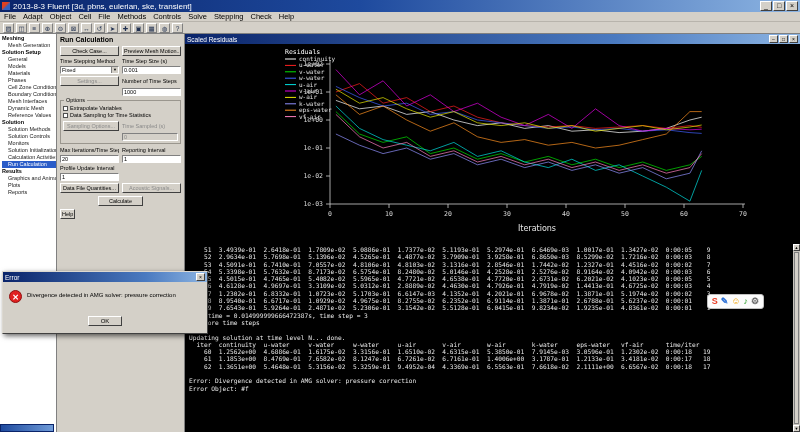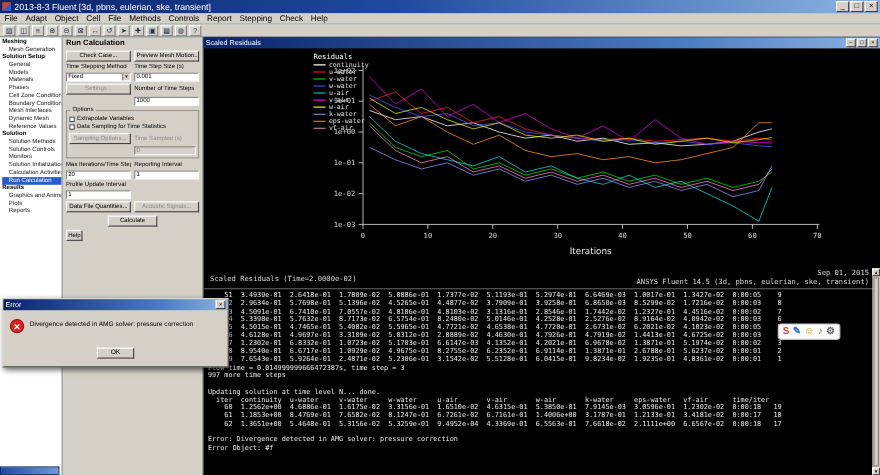--- a/index.html
+++ b/index.html
@@ -79,21 +79,21 @@
   </div>
 
   <div class="menubar">
       <span class="menu-item">File</span>
       <span class="menu-item">Adapt</span>
       <span class="menu-item">Object</span>
       <span class="menu-item">Cell</span>
       <span class="menu-item">File</span>
       <span class="menu-item">Methods</span>
       <span class="menu-item">Controls</span>
-      <span class="menu-item">Report</span>
+      <span class="menu-item">Solve</span>
       <span class="menu-item">Stepping</span>
       <span class="menu-item">Check</span>
       <span class="menu-item">Help</span>
     </div>
   <div class="toolbar">
       <span class="tool-icon">▨</span>
       <span class="tool-icon">◫</span>
       <span class="tool-icon">≡</span>
       <span class="tool-icon">⊕</span>
       <span class="tool-icon">⊖</span>
@@ -274,27 +274,20 @@
             <polyline points="150.9,90.0 174.5,101.2 198.1,109.6 221.7,104.0 245.3,115.2 268.9,109.6 292.5,120.8 316.1,115.2 339.7,123.6 363.3,118.0 386.9,126.4 410.5,120.8 434.1,129.2 457.7,123.6 481.3,134.8 504.9,129.2 516.7,106.8" fill="none" stroke="#9090ff" stroke-width="0.7"></polyline>
             <line x1="100" y1="66.2" x2="111" y2="66.2" stroke="#ff9020" stroke-width="1"></line>
             <text x="114" y="68.2" fill="#e0e0e0" font-size="6" font-family="DejaVu Sans Mono, monospace">eps-water</text>
             <polyline points="150.9,50.8 174.5,70.4 198.1,62.0 221.7,76.0 245.3,87.2 268.9,78.8 292.5,92.8 316.1,98.4 339.7,95.6 363.3,101.2 386.9,98.4 410.5,104.0 434.1,101.2 457.7,95.6 481.3,90.0 504.9,67.6 516.7,67.6" fill="none" stroke="#ff9020" stroke-width="0.7"></polyline>
             <line x1="100" y1="72.6" x2="111" y2="72.6" stroke="#ff80c0" stroke-width="1"></line>
             <text x="114" y="74.6" fill="#e0e0e0" font-size="6" font-family="DejaVu Sans Mono, monospace">vf-air</text>
             <polyline points="150.9,70.4 174.5,92.8 198.1,104.0 221.7,98.4 245.3,112.4 268.9,106.8 292.5,118.0 316.1,112.4 339.7,120.8 363.3,115.2 386.9,123.6 410.5,118.0 434.1,126.4 457.7,120.8 481.3,129.2 504.9,123.6 516.7,109.6" fill="none" stroke="#ff80c0" stroke-width="0.7"></polyline>
           </svg>
       </div>
       <div class="console-wrap">
-        <div class="caption-row">
-          <span>Scaled Residuals  (Time=2.0000e-02)</span>
-          <span class="caption-right">
-            <div>Sep 01, 2015</div>
-            <div>ANSYS Fluent 14.5 (3d, pbns, eulerian, ske, transient)</div>
-          </span>
-        </div>
         <div class="console"><div class="console-line">    51  3.4939e-01  2.6418e-01  1.7809e-02  5.0886e-01  1.7377e-02  5.1193e-01  5.2974e-01  6.6469e-03  1.0017e-01  1.3427e-02  0:00:05    9</div><div class="console-line">    52  2.9634e-01  5.7698e-01  5.1396e-02  4.5265e-01  4.4877e-02  3.7909e-01  3.9258e-01  6.8650e-03  8.5299e-02  1.7216e-02  0:00:03    8</div><div class="console-line">    53  4.5091e-01  6.7410e-01  7.0557e-02  4.8106e-01  4.8103e-02  3.1316e-01  2.8546e-01  1.7442e-02  1.2327e-01  4.4516e-02  0:00:02    7</div><div class="console-line">    54  5.3398e-01  5.7632e-01  8.7173e-02  6.5754e-01  8.2480e-02  5.0146e-01  4.2528e-01  2.5276e-02  8.9164e-02  4.0942e-02  0:00:03    6</div><div class="console-line">    55  4.5015e-01  4.7465e-01  5.4082e-02  5.5965e-01  4.7721e-02  4.6538e-01  4.7720e-01  2.6731e-02  6.2021e-02  4.1023e-02  0:00:05    5</div><div class="console-line">    56  4.6128e-01  4.9697e-01  3.3109e-02  5.0312e-01  2.8889e-02  4.4630e-01  4.7926e-01  4.7919e-02  1.4413e-01  4.6725e-02  0:00:03    4</div><div class="console-line">    57  1.2302e-01  6.8332e-01  1.0723e-02  5.1703e-01  6.6147e-03  4.1352e-01  4.2021e-01  6.9678e-02  1.3871e-01  5.1974e-02  0:00:02    3</div><div class="console-line">    58  8.9540e-01  6.6717e-01  1.0929e-02  4.9675e-01  8.2755e-02  6.2352e-01  6.9114e-01  1.3871e-01  2.6788e-01  5.6237e-02  0:00:01    2</div><div class="console-line">    59  7.6543e-01  5.9264e-01  2.4871e-02  5.2306e-01  3.1542e-02  5.5128e-01  6.0415e-01  9.8234e-02  1.9235e-01  4.8361e-02  0:00:01    1</div><div class="console-line">Flow time = 0.014999999666472387s, time step = 3</div><div class="console-line">997 more time steps</div><div class="console-line"></div><div class="console-line">Updating solution at time level N... done.</div><div class="console-line">  iter  continuity  u-water     v-water     w-water     u-air       v-air       w-air       k-water     eps-water   vf-air      time/iter</div><div class="console-line">    60  1.2562e+00  4.6886e-01  1.6175e-02  3.3156e-01  1.6510e-02  4.6315e-01  5.3850e-01  7.9145e-03  3.0596e-01  1.2302e-02  0:00:18   19</div><div class="console-line">    61  1.1853e+00  8.4769e-01  7.6582e-02  8.1247e-01  6.7261e-02  6.7161e-01  1.4006e+00  3.1787e-01  1.2133e-01  3.4181e-02  0:00:17   18</div><div class="console-line">    62  1.3651e+00  5.4648e-01  5.3156e-02  5.3259e-01  9.4952e-04  4.3369e-01  6.5563e-01  7.6618e-02  2.1111e+00  6.6567e-02  0:00:18   17</div><div class="console-line"></div><div class="console-line">Error: Divergence detected in AMG solver: pressure correction</div><div class="console-line">Error Object: #f</div></div>
         <div class="scrollbar">
           <div class="sb-btn">▲</div>
           <div class="sb-thumb"></div>
           <div class="sb-btn">▼</div>
         </div>
       </div>
     </div>
   </div>
 

